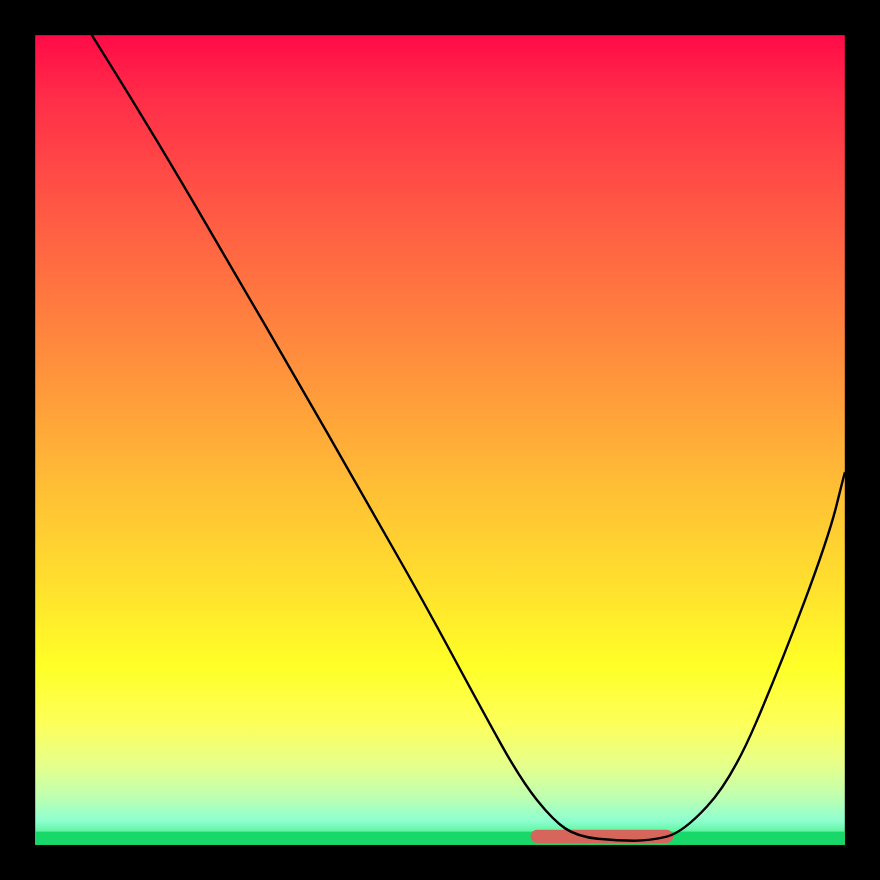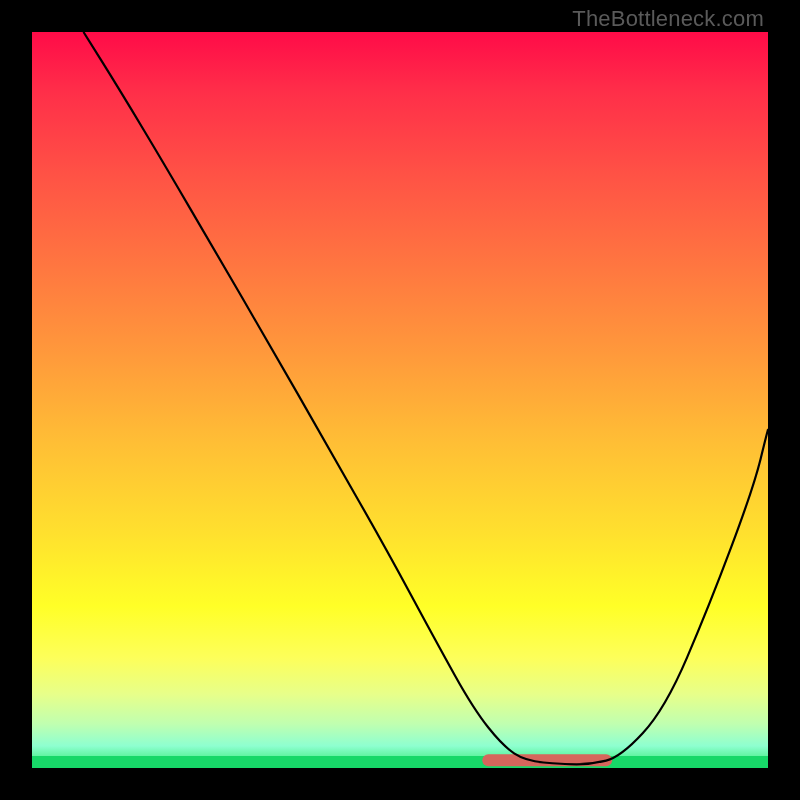--- a/index.html
+++ b/index.html
@@ -74,21 +74,20 @@
     fill: none;
     stroke: #d6665c;
     stroke-width: 12;
     stroke-linecap: round;
   }
 </style>
 </head>
 <body>
 
 <div class="chart-container">
-  <div class="watermark">TheBottleneck.com</div>
   <div class="plot-area">
     <div class="green-band"></div>
     <svg class="curve" viewBox="0 0 736 736">
       <path id="flat-path" class="flat-band" d="M 456.3 728.3 L 574.1 728.3"></path>
       <path id="line-path" class="line-path" d="M 51.5 0.0 Q 51.5 0.0 69.9 29.4 Q 88.3 58.9 110.4 95.7 Q 132.5 132.5 158.2 176.6 Q 184.0 220.8 209.8 265.0 Q 235.5 309.1 265.0 360.6 Q 294.4 412.2 323.8 463.7 Q 353.3 515.2 379.0 563.0 Q 404.8 610.9 423.2 644.0 Q 441.6 677.1 456.3 695.5 Q 471.0 713.9 482.1 721.3 Q 493.1 728.6 511.5 730.5 Q 529.9 732.3 544.6 732.3 Q 559.4 732.3 574.1 728.6 Q 588.8 725.0 610.9 701.0 Q 633.0 677.1 655.0 625.6 Q 677.1 574.1 699.2 515.2 Q 721.3 456.3 728.6 426.9 T 736.0 397.4 "></path>
     </svg>
   </div>
 </div>
 
 </body></html>

